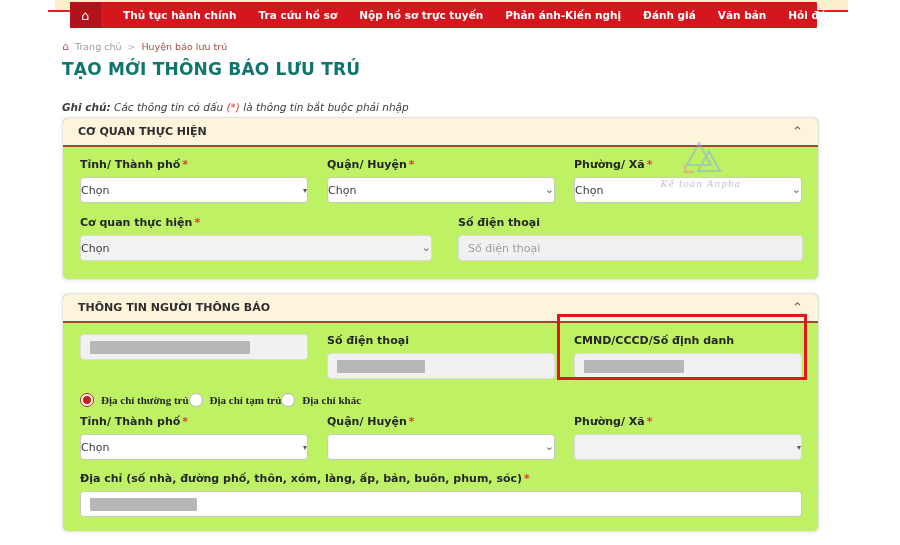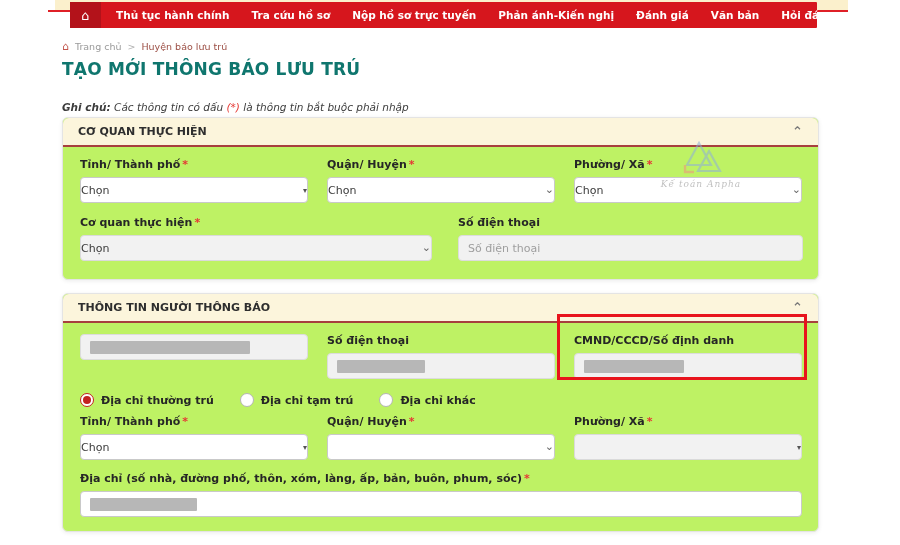--- a/index.html
+++ b/index.html
@@ -9,21 +9,21 @@
 
   
   .banner-sliver { position:absolute; left:55px; top:0; width:793px; height:10px; background:#fbf0cc; }
   .banner-line   { position:absolute; left:48px; top:10px; width:800px; height:2px; background:#df2027; }
 
   
   .navbar { position:absolute; left:70px; top:2px; width:747px; height:26px; background:#d6161d;
             display:flex; align-items:center; border-radius:1px; }
   .nav-home { width:31px; height:26px; background:#b3121a; display:flex; align-items:center; justify-content:center;
               color:#fff; font-size:13px; flex:0 0 auto; cursor:pointer; }
-  .nav-items { display:flex; align-items:flex-start; gap:22px; margin-left:15px; }
+  .nav-items { display:flex; align-items:flex-start; gap:22px; margin-left:22px; }
   .nav-item { color:#ffffff; font-size:10.5px; font-weight:bold; white-space:nowrap; cursor:pointer; }
 
   
   .breadcrumb { position:absolute; left:62px; top:40px; display:flex; align-items:center; gap:6px;
                 font-size:9.5px; color:#9a9a9a; }
   .crumb-home-icon { color:#c2554b; font-size:11px; }
   .crumb-sep { color:#b0b0b0; }
   .crumb-current { color:#9c4f45; }
 
   .page-title { position:absolute; left:62px; top:59px; font-size:17px; font-weight:bold; color:#0f766e; letter-spacing:.2px; }
@@ -57,21 +57,21 @@
   .caret-v  { color:#666; font-size:11px; line-height:0; }
 
   .inp { height:26px; border:1px solid #dcdcdc; border-radius:4px; background:#f1f1f1;
          display:flex; align-items:center; padding:0 9px; font-size:11px; }
   .inp.white { background:#fff; border-color:#c9c9c9; }
   .inp input { border:none; outline:none; background:transparent; font-size:11px; width:100%;
                font-family:inherit; color:#3a3a3a; }
   .inp input::placeholder { color:#9e9e9e; }
   .redact { height:13px; background:#b7b7b7; border-radius:1px; }
 
-  .radio-row { display:flex; align-items:center; gap:26px; margin-top:12px; height:18px; }
+  .radio-row { display:flex; align-items:center; margin-top:12px; height:18px;font-family:Liberation Serif, serif; }
   .radio-opt { display:flex; align-items:center; gap:7px; cursor:pointer; }
   .radio { width:14px; height:14px; border-radius:50%; border:1px solid #b5b5b5; background:#fff;
            display:flex; align-items:center; justify-content:center; flex:0 0 auto; }
   .radio.selected { border-color:#c2201f; }
   .radio .dot { width:8px; height:8px; border-radius:50%; background:transparent; }
   .radio.selected .dot { background:#c2201f; }
   .radio-lbl { font-size:11px; font-weight:bold; color:#262626; white-space:nowrap; }
 
   .addr-grid { margin-top:6px; }
   .full-row { margin-top:12px; }

